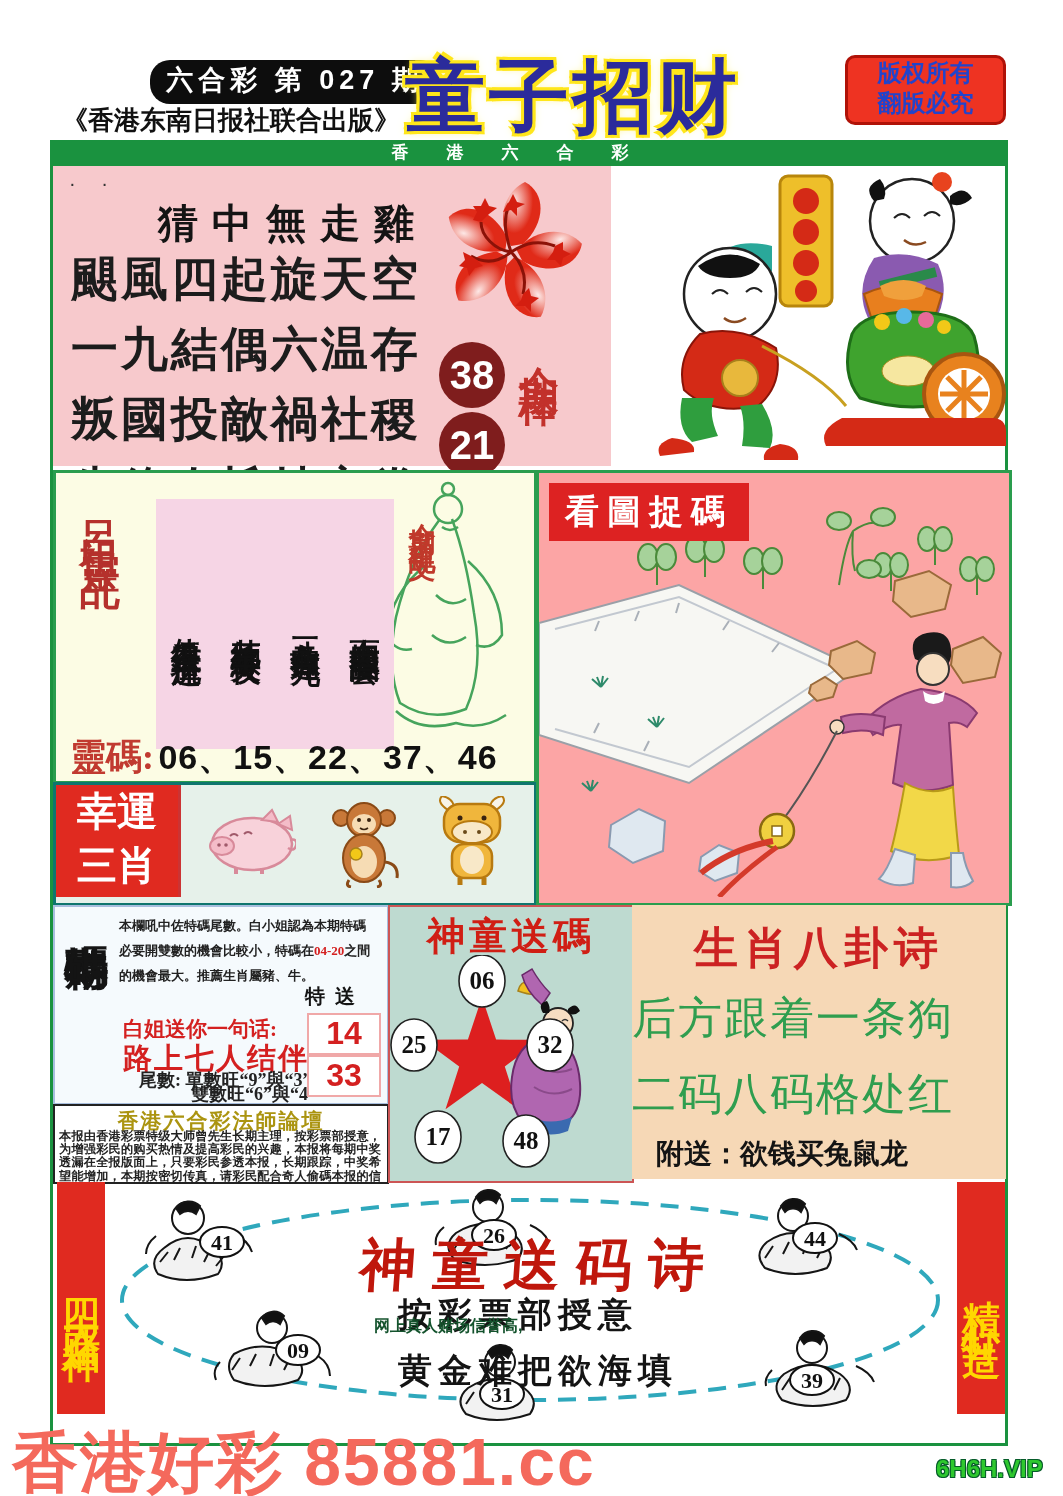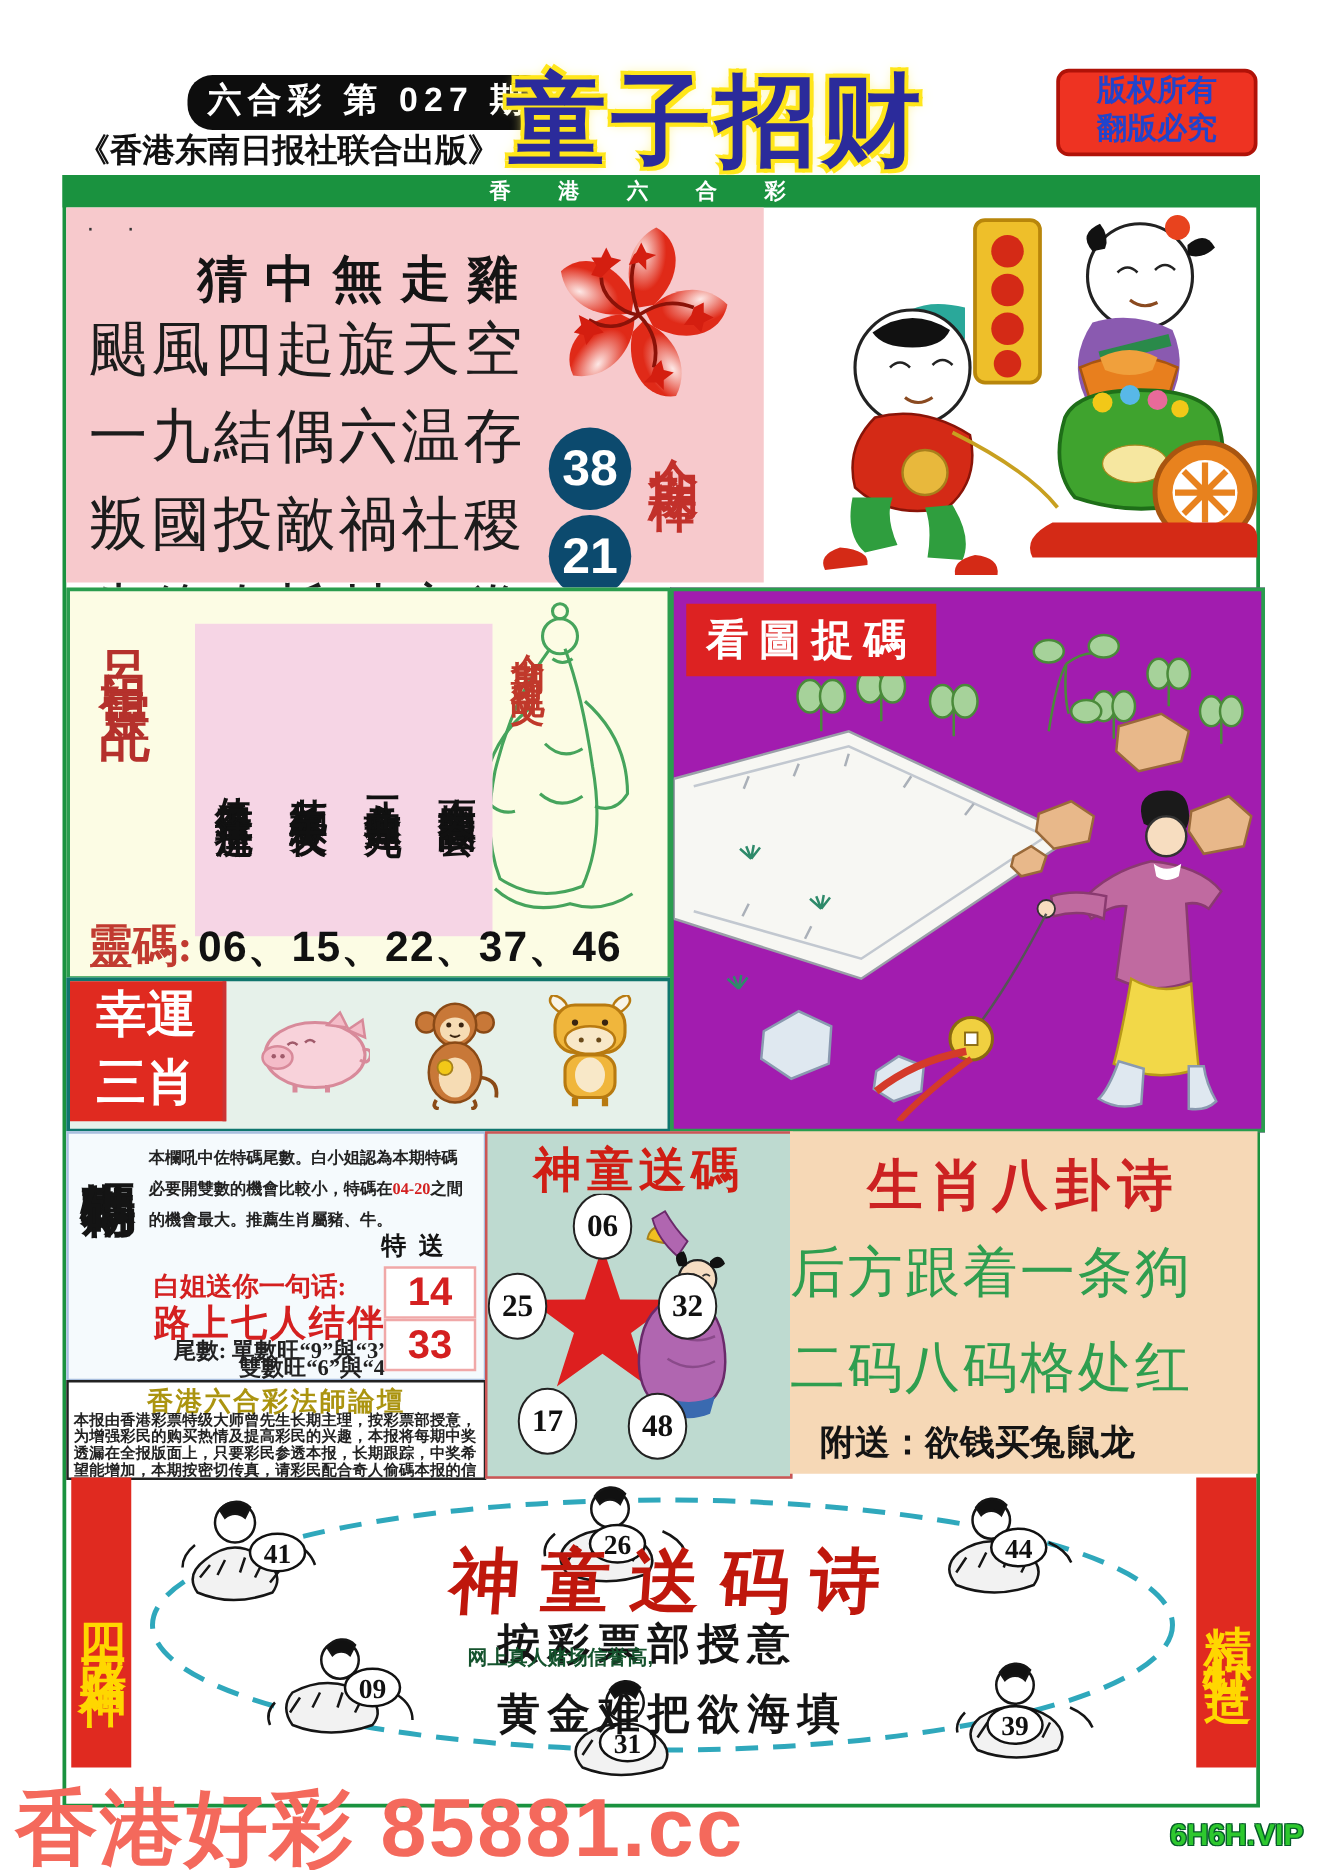--- a/index.html
+++ b/index.html
@@ -18,22 +18,22 @@
     border-radius:10px;color:#2244cc;font-weight:900;font-size:24px;text-align:center;line-height:30px;}
   
   .frame{left:50px;top:140px;width:952px;height:1300px;border:3px solid #1a923f;background:transparent;}
   .green-bar{left:50px;top:140px;width:958px;height:26px;background:#1a923f;color:#fff;
     font-size:17px;font-weight:bold;letter-spacing:38px;text-align:center;line-height:26px;}
   
   .poem-panel{left:53px;top:166px;width:558px;height:300px;background:#f7c9cc;}
   .poem-dots{left:16px;top:6px;font-size:20px;color:#333;letter-spacing:10px;}
   .poem-title{left:60px;top:30px;width:360px;font-size:40px;font-weight:900;color:#141414;
     letter-spacing:14px;text-align:center;}
-  .poem-line{left:18px;font-size:47px;font-weight:normal;color:#1c1c1c;letter-spacing:3px;white-space:nowrap;}
-  .ball{width:66px;height:66px;border-radius:50%;background:#0c4a6e;color:#fff;text-align:center;
+  .poem-line{left:18px;font-size:47px;font-weight:bold;color:#1c1c1c;letter-spacing:3px;white-space:nowrap;}
+  .ball{width:66px;height:66px;border-radius:50%;background:#7f1d1d;color:#fff;text-align:center;
     line-height:66px;font-size:40px;font-weight:bold;}
   .tip-vert{left:458px;top:168px;writing-mode:vertical-rl;text-orientation:upright;font-size:40px;
     font-weight:900;color:#c2312b;letter-spacing:10px;height:270px;}
   
   .luzu-box{left:53px;top:470px;width:478px;height:308px;border:3px solid #2a9d4e;background:#fcfce4;}
   .luzu-left{left:16px;top:16px;writing-mode:vertical-rl;text-orientation:upright;font-size:40px;
     font-weight:900;color:#b5312c;letter-spacing:16px;height:250px;font-family:"Liberation Serif",serif;}
   .luzu-pink{left:100px;top:26px;width:238px;height:250px;background:#f6d5e5;display:flex;
     flex-direction:row;justify-content:space-around;align-items:center;}
   .luzu-col{writing-mode:vertical-rl;text-orientation:upright;font-size:30px;font-weight:bold;
@@ -42,21 +42,21 @@
     font-weight:900;color:#c0392b;letter-spacing:6px;height:240px;font-family:"Liberation Serif",serif;}
   .lingma-row{left:14px;top:260px;white-space:nowrap;}
   .lingma-label{font-size:36px;font-weight:900;color:#c13a30;font-family:"Liberation Serif",serif;}
   .lingma-nums{font-size:34px;font-weight:bold;color:#111;letter-spacing:1px;}
   
   .lucky-box{left:53px;top:782px;width:478px;height:118px;border:3px solid #0f766e;background:#e6f1ea;}
   .lucky-label{left:0;top:0;width:122px;height:112px;background:#e02a20;color:#fff;text-align:center;
     font-family:"Liberation Serif",serif;font-weight:900;font-size:40px;line-height:54px;border-right:3px solid #cc3333;}
   .lucky-animals{left:130px;top:6px;width:340px;height:102px;display:flex;justify-content:space-around;align-items:center;}
   
-  .pic-box{left:536px;top:470px;width:470px;height:430px;border:3px solid #2a9d4e;background:#a21caf;}
+  .pic-box{left:536px;top:470px;width:470px;height:430px;border:3px solid #2a9d4e;background:#fca5a5;}
   .pic-label{left:10px;top:10px;background:#dd2222;color:#fff;font-weight:900;font-size:34px;
     letter-spacing:8px;padding:6px 16px;z-index:3;}
   
   .tema-box{left:53px;top:905px;width:332px;height:196px;border:2px solid #a8bede;background:#f5fafd;}
   .tema-vert{left:2px;top:4px;writing-mode:vertical-rl;text-orientation:upright;font-size:44px;
     font-weight:900;color:#141414;height:188px;font-family:"Liberation Serif",serif;}
   .tema-para{left:64px;top:6px;width:258px;font-size:13px;line-height:25px;font-weight:bold;
     color:#222;font-family:Liberation Serif, serif;}
   .tema-red1{left:68px;top:108px;font-size:21px;font-weight:900;color:#d42020;font-family:"Liberation Serif",serif;}
   .tema-red2{left:68px;top:132px;font-size:29px;font-weight:900;color:#d42020;font-family:"Liberation Serif",serif;letter-spacing:2px;}

